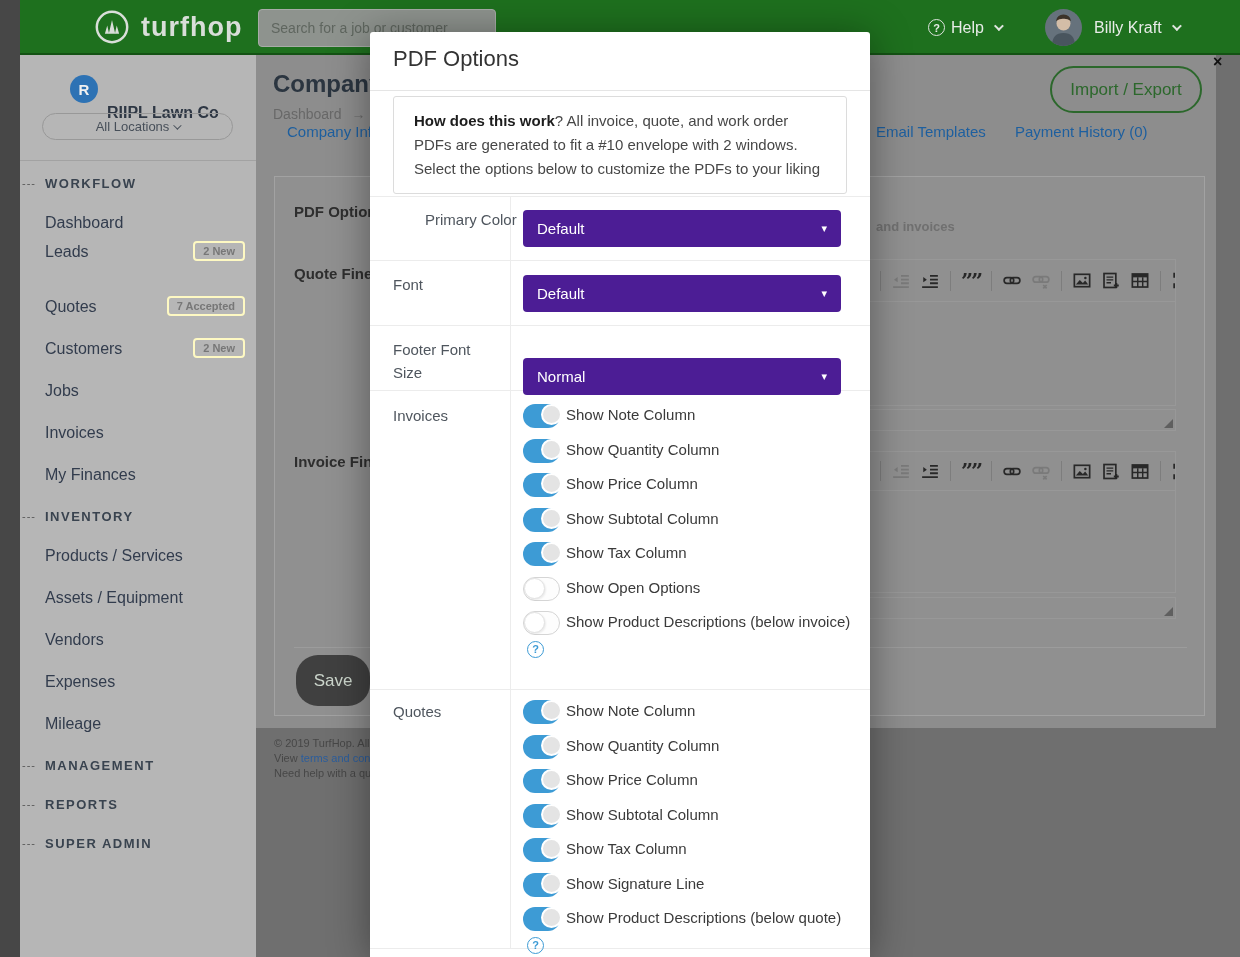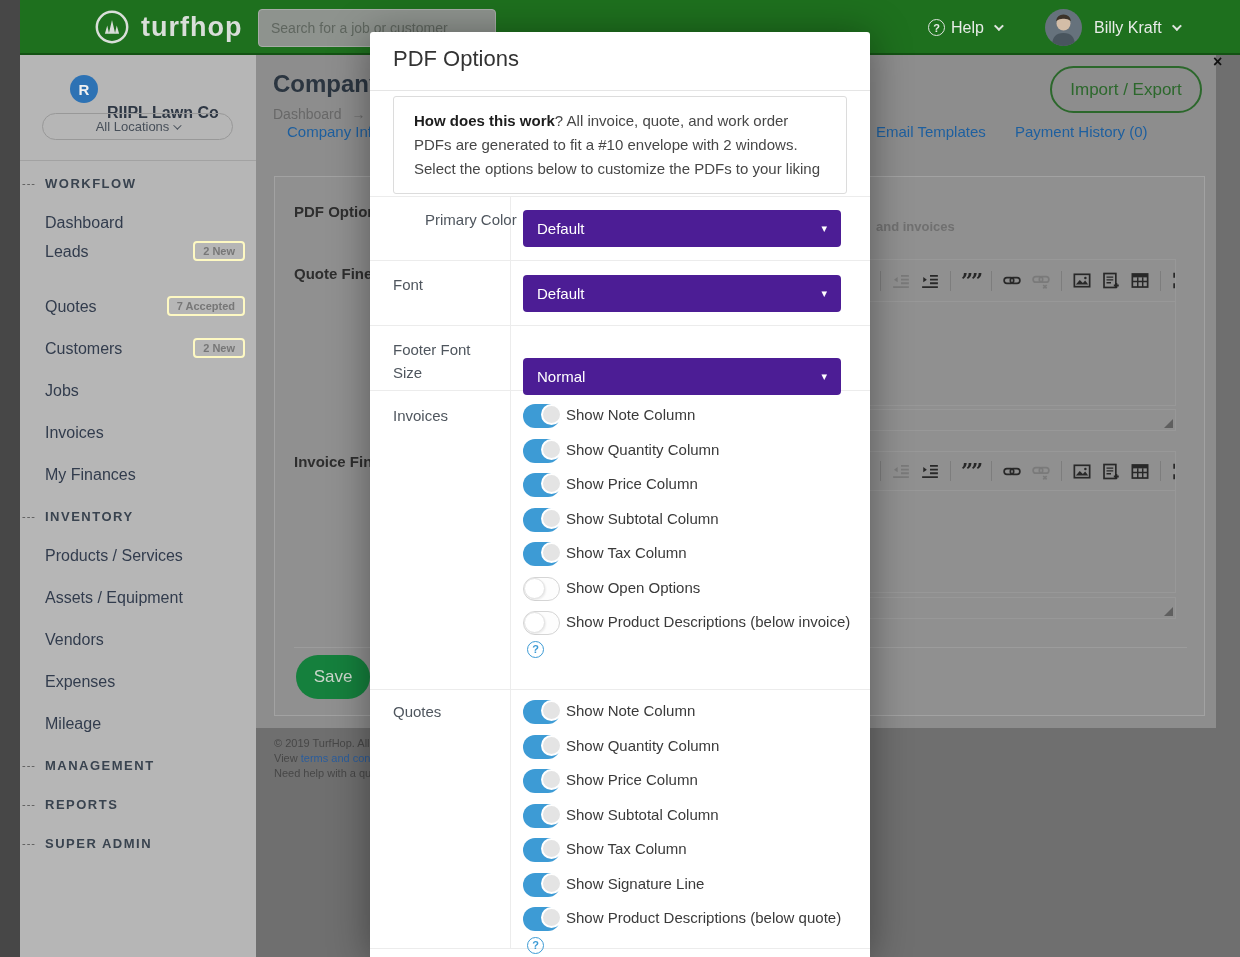--- a/index.html
+++ b/index.html
@@ -43,21 +43,21 @@
   .hint-tail { left:601px; top:42px; font-size:13px; font-weight:bold; color:#707070; white-space:nowrap; }
   .editor-box { left:496px; width:405px; border:1px solid #989898; }
   .editor-toolbar { height:42px; border-bottom:1px solid #989898; display:flex; align-items:center; gap:11px; padding-left:108px; color:#282828; overflow:hidden; }
   .editor-toolbar .ticon { width:18px; height:18px; flex:none; cursor:pointer; display:flex; align-items:center; justify-content:center; }
   .ticon.disabled { color:#7a7a7a; }
   .tsep { width:1px; height:20px; background:#7d7d7d; flex:none; }
   .quote-glyph { font-family:"DejaVu Serif",serif; font-weight:bold; font-size:21px; line-height:14px; letter-spacing:-2px; }
   .editor-small { left:496px; width:405px; height:22px; border:1px solid #989898; }
   .resize-handle { position:absolute; right:2px; bottom:2px; width:0; height:0; border-left:9px solid transparent; border-bottom:9px solid #5f5f5f; cursor:nwse-resize; }
   .card-hr { left:19px; top:470px; width:893px; height:1px; background:#9c9c9c; }
-  .save-btn { left:21px; top:478px; width:74px; height:44px; border:none; border-radius:22px; background:#15803d; color:#ccd6cc; font-size:17px; cursor:pointer; font-family:inherit; }
+  .save-btn { left:21px; top:478px; width:74px; height:51px; border:none; border-radius:22px; background:#404040; color:#ccd6cc; font-size:17px; cursor:pointer; font-family:inherit; }
   .footer-line { left:274px; font-size:11px; color:#474747; white-space:nowrap; }
   .footer-link { color:#2b5d9c; cursor:pointer; }
 
   
   #modal { left:370px; top:32px; width:500px; height:925px; background:#ffffff; border-radius:3px 3px 0 0; box-shadow:0 4px 40px rgba(0,0,0,.4); z-index:10; }
   .m-title { left:23px; top:14px; font-size:22px; color:#333; }
   .m-close { left:843px; position:absolute; right:20px; top:22px; font-size:16px; font-weight:bold; color:#111; cursor:pointer; line-height:16px; }
   .m-head-divider { left:0; top:58px; width:500px; height:1px; background:#e5e5e5; }
   .m-intro { left:23px; top:64px; width:454px; border:1px solid #dcdcdc; border-radius:3px; padding:12px 20px; font-size:15px; line-height:24px; color:#474747; }
   .m-intro b { color:#1d1d1d; }

